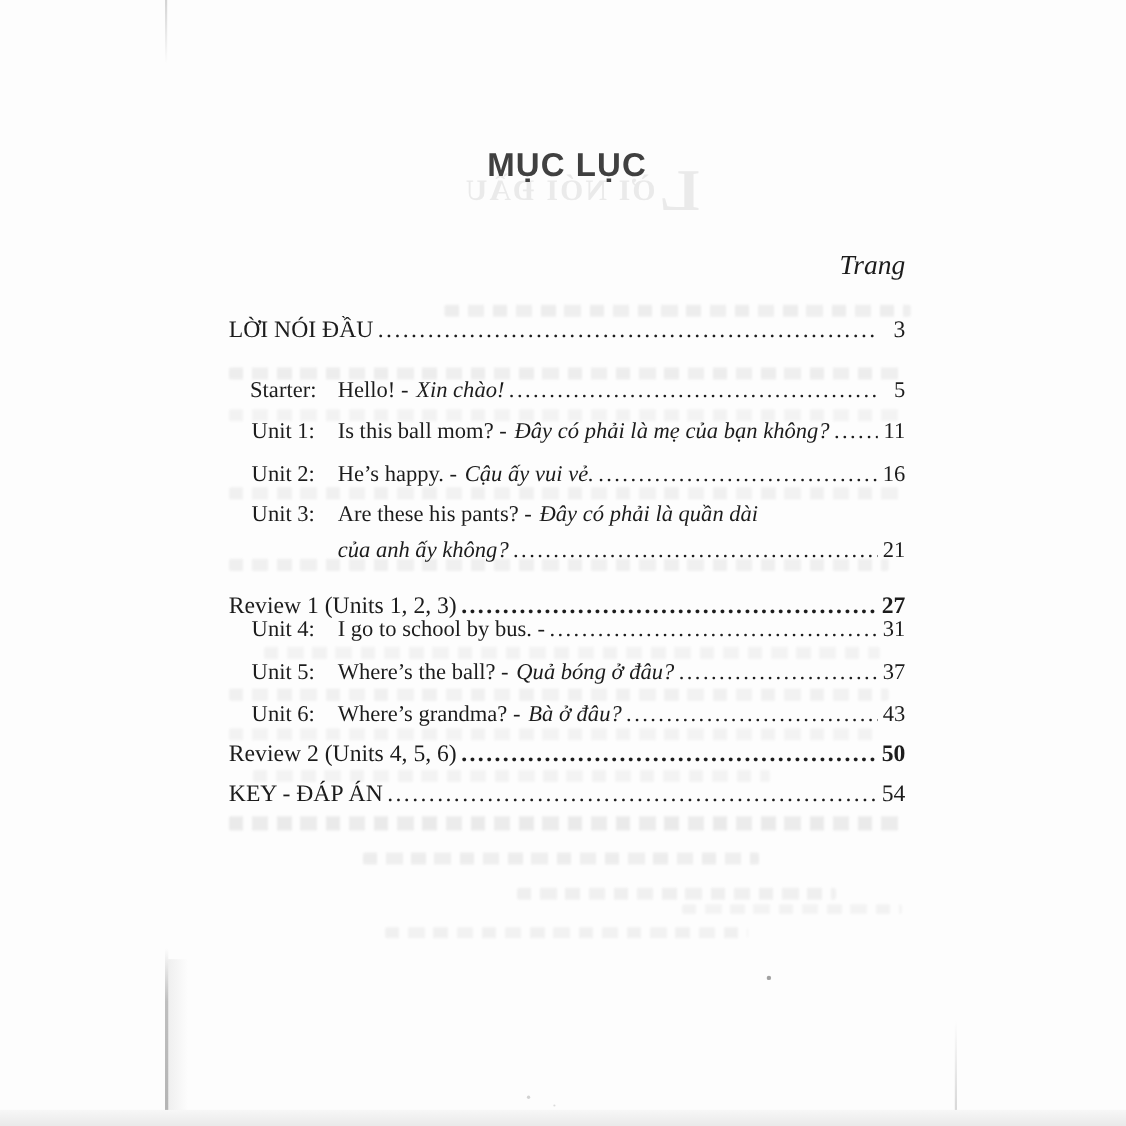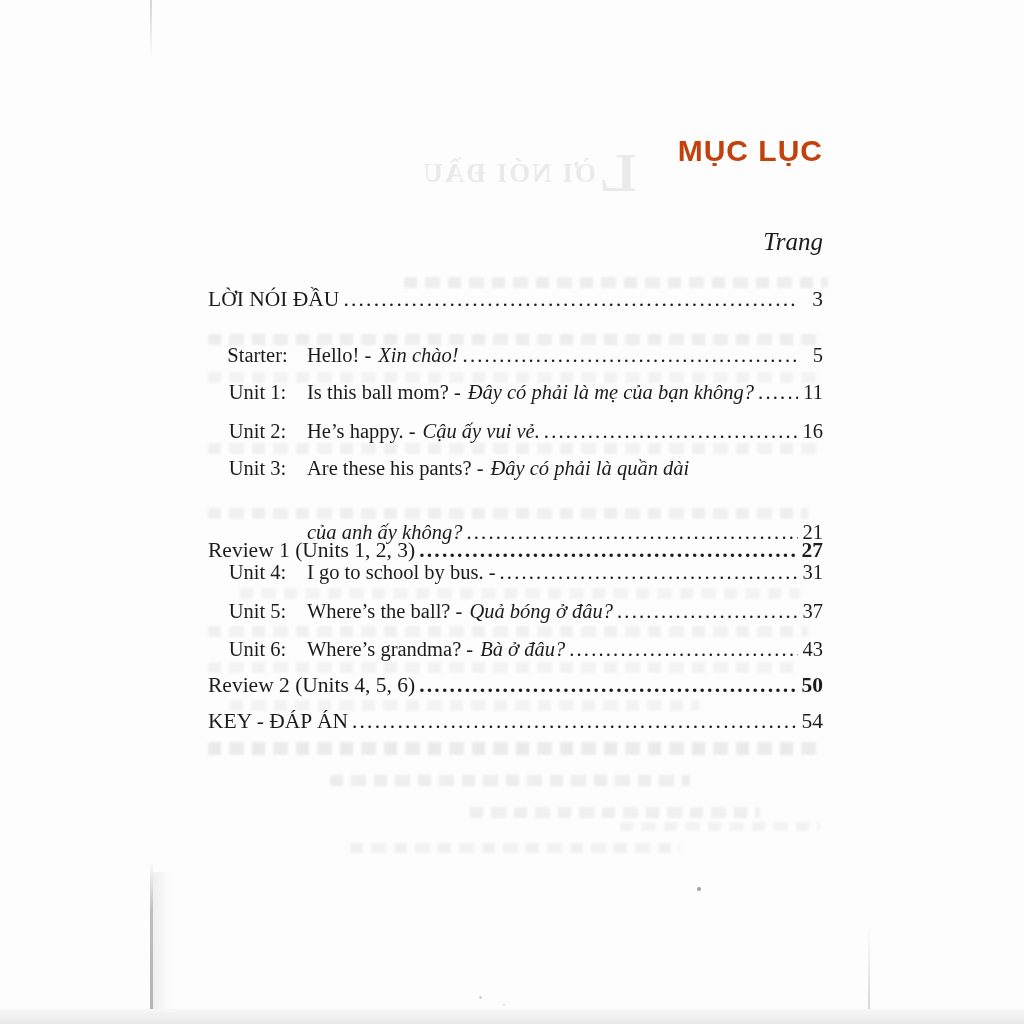--- a/index.html
+++ b/index.html
@@ -35,40 +35,40 @@
   .edge-left-shade{position:absolute;left:153px;top:872px;width:18px;height:152px;opacity:.22;
     background:linear-gradient(90deg,#bdbdbd,rgba(189,189,189,0));}
   .edge-right-bottom{position:absolute;left:868px;top:928px;width:2px;height:96px;
     background:linear-gradient(180deg,rgba(175,175,175,0),rgba(165,165,165,.5));}
   .bottom-strip{position:absolute;left:0;top:1009px;width:1024px;height:15px;
     background:linear-gradient(180deg,#f7f7f7,#e9e9e9);filter:blur(.4px);}
 
   
   .title{
     position:absolute;left:208px;top:134px;width:615px;margin:0;
-    text-align:right;font-family:"Liberation Sans","DejaVu Sans",sans-serif;
-    font-size:30px;font-weight:bold;letter-spacing:1px;color:#c2410c;
+    text-align:center;font-family:"Liberation Sans","DejaVu Sans",sans-serif;
+    font-size:30px;font-weight:bold;letter-spacing:1px;color:#404040;
   }
   .col-header{
     position:absolute;left:208px;top:228px;width:615px;
     text-align:right;font-style:italic;font-size:25px;
   }
   .row{
     position:absolute;left:208px;width:615px;
     display:flex;align-items:baseline;font-size:20.5px;line-height:24px;
   }
   .row .lbl{flex:none;width:99px;text-align:center;}
   .row .en{flex:none;white-space:nowrap;}
   .row .vi{flex:none;white-space:nowrap;font-style:italic;margin-left:7px;}
   .row .dots{flex:1;min-width:6px;overflow:hidden;white-space:nowrap;letter-spacing:2.2px;margin:0 3px 0 4px;}
   .row .pg{flex:none;text-align:right;min-width:22px;}
   .row.section{font-size:21.5px;}
   .row.section .sec-label{flex:none;font-weight:normal;white-space:nowrap;}
   .row.heavy .dots,.row.heavy .pg{font-weight:bold;}
-  .row.cont{left:307px;width:516px;margin-top:32px;}
+  .row.cont{left:307px;width:516px;}
 </style>
 </head>
 <body>
 
 <div class="canvas">
 
   <div class="ghost-title">
     <span class="ghost-drop">L</span>
     <span class="ghost-rest">ỜI NÓI ĐẦU</span>
   </div>

